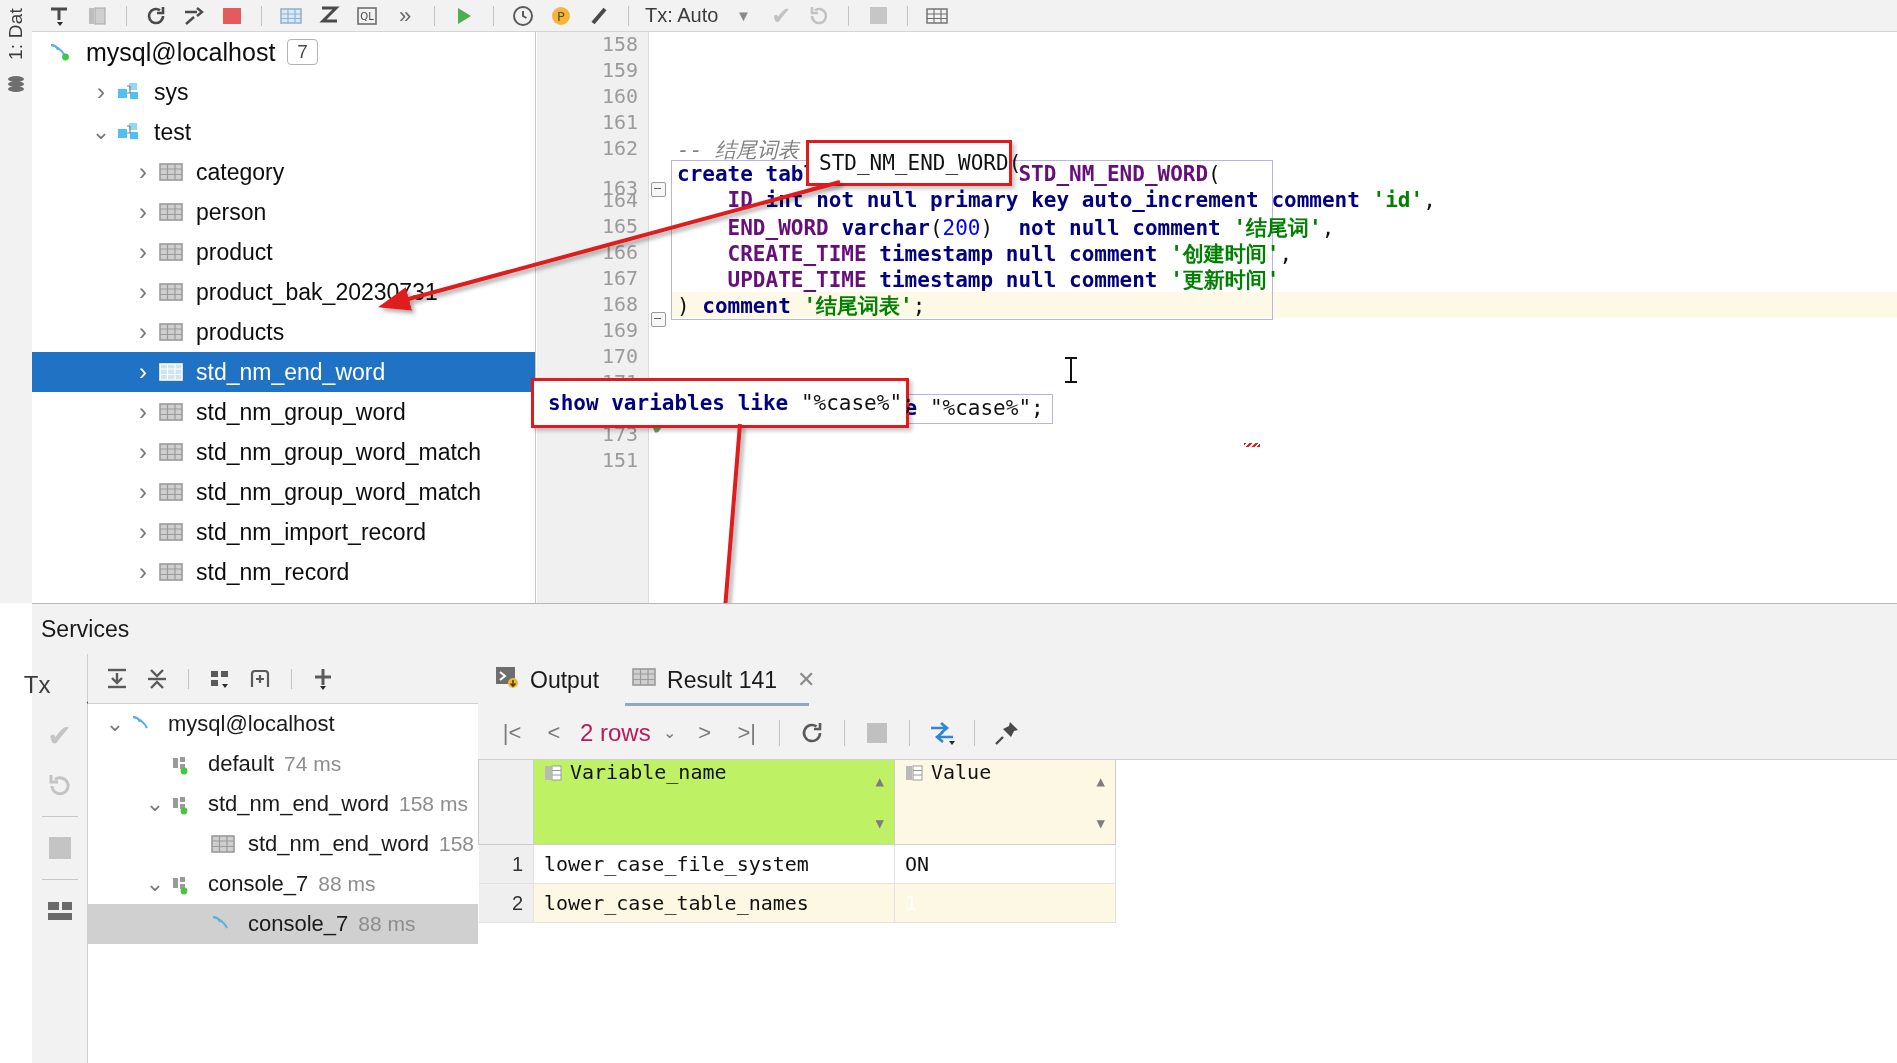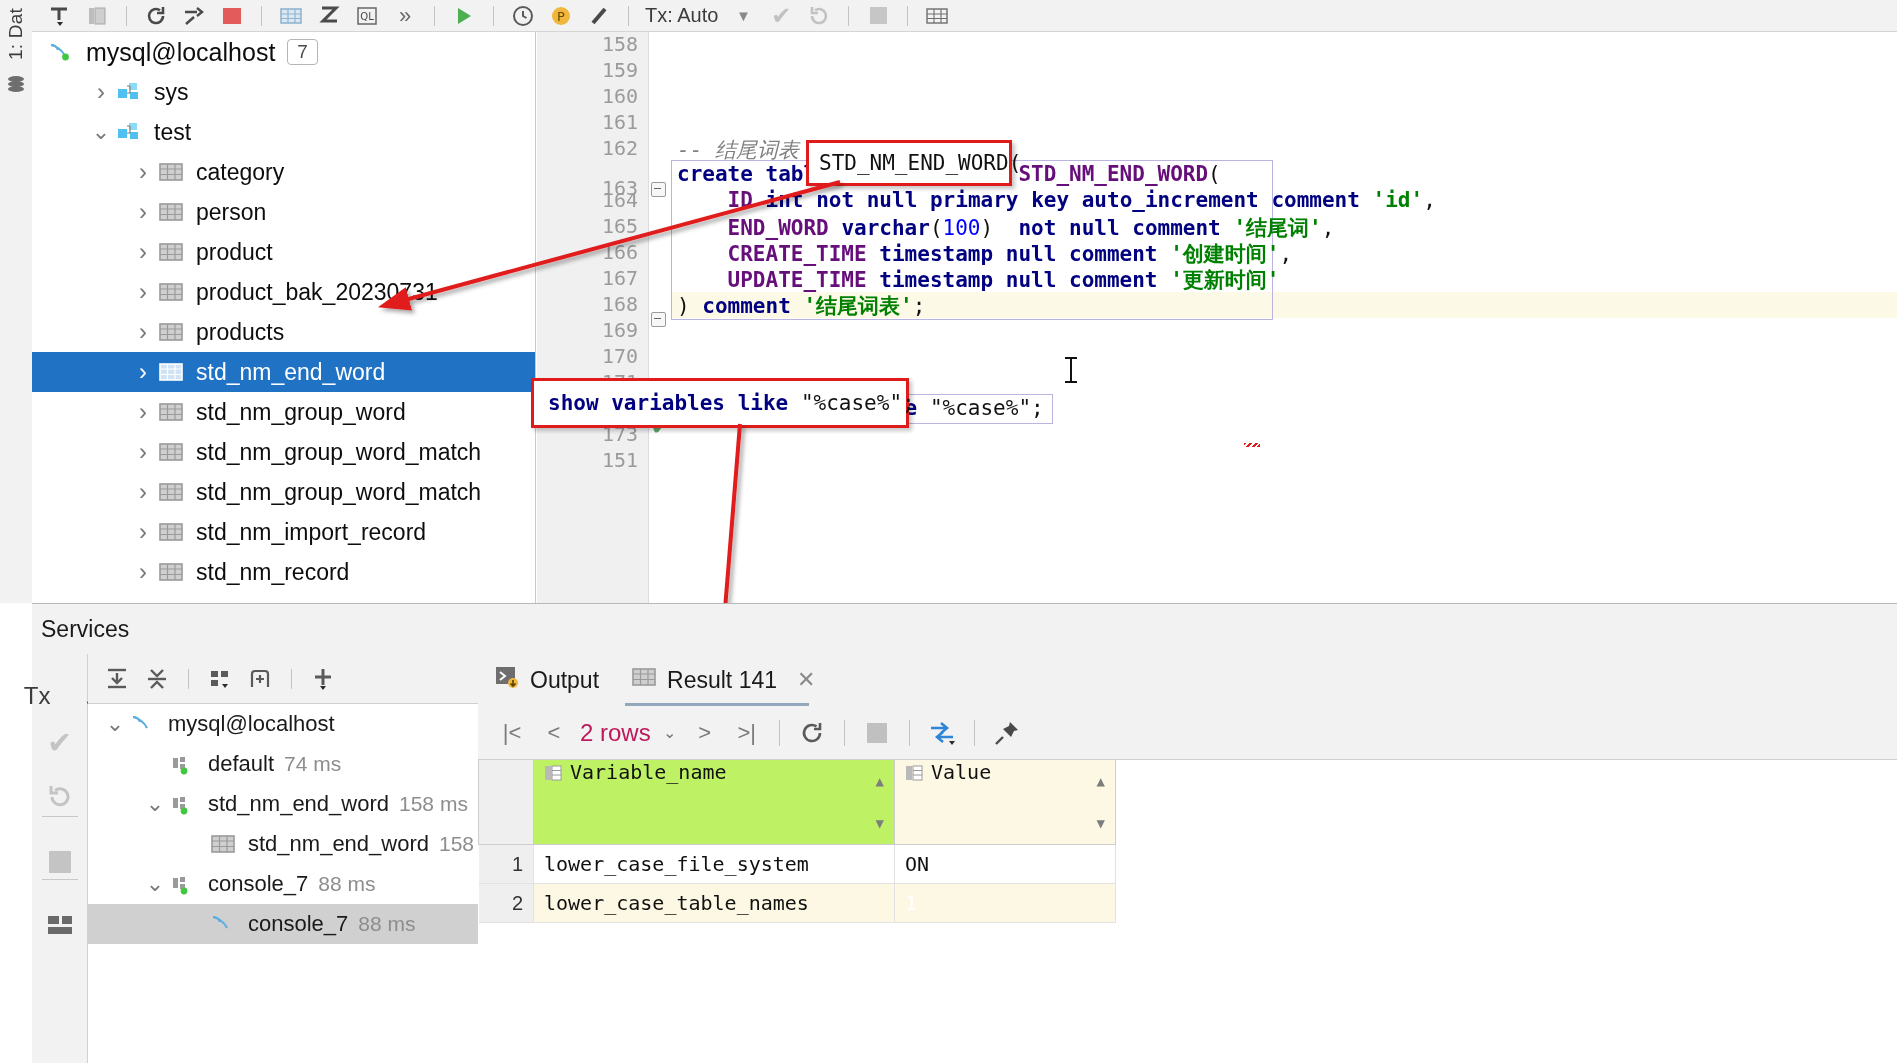--- a/index.html
+++ b/index.html
@@ -125,21 +125,21 @@
     position:absolute;left:9px;top:0;height:50px;display:flex;align-items:center;
     font-size:23px;color:#1a1a1a;
   }
   .svc-titlebar{position:absolute;left:0;top:0;right:0;height:50px;background:#f2f2f2;
     border-bottom:1px solid #d0d0d0;}
   .svc-rail{
     position:absolute;left:0;top:50px;width:56px;bottom:0;background:#f2f2f2;
     border-right:1px solid #d0d0d0;display:flex;flex-direction:column;align-items:center;
     padding-top:6px;box-sizing:border-box;
   }
-  .svc-rail .ri{width:44px;height:50px;display:flex;align-items:flex-end;justify-content:center;gap:34px;}
+  .svc-rail .ri{width:44px;height:50px;display:flex;align-items:center;justify-content:center;gap:34px;}
   .rail-div{width:36px;height:1px;background:#c8c8c8;margin:6px 0;}
   .svc-tree-tb{
     position:absolute;left:56px;top:50px;width:390px;height:50px;background:#f2f2f2;
     border-bottom:1px solid #d0d0d0;display:flex;align-items:center;gap:6px;padding-left:12px;
     box-sizing:border-box;
   }
   .svc-tree{
     position:absolute;left:56px;top:100px;width:390px;bottom:0;background:#ffffff;
     border-right:1px solid #c9c9c9;overflow:hidden;
   }
@@ -478,21 +478,21 @@
         <div class="ln" style="top: 26px;">159</div>
         <div class="ln" style="top: 52px;">160</div>
         <div class="ln" style="top: 78px;">161</div>
         <div class="ln" style="top: 104px;">162</div>
         <div class="cl" style="top: 104px;"><span class="cmt">-- 结尾词表</span></div>
         <div class="ln" style="top: 144px;">163</div>
         <div class="cl" style="top: 130px;"><span class="k">create</span> <span class="k">table</span> <span class="k">if</span> <span class="k">not</span> <span class="k">exists</span> <span class="id">STD_NM_END_WORD</span>(</div>
         <div class="ln" style="top: 156px;">164</div>
         <div class="cl" style="top: 156px;">    <span class="id">ID</span> <span class="k">int</span> <span class="k">not</span> <span class="k">null</span> <span class="k">primary</span> <span class="k">key</span> <span class="k">auto_increment</span> <span class="k">comment</span> <span class="str">'id'</span>,</div>
         <div class="ln" style="top: 182px;">165</div>
-        <div class="cl" style="top: 182px;">    <span class="id">END_WORD</span> <span class="k">varchar</span>(<span class="num">100</span>)  <span class="k">not</span> <span class="k">null</span> <span class="k">comment</span> <span class="str">'结尾词'</span>,</div>
+        <div class="cl" style="top: 182px;">    <span class="id">END_WORD</span> <span class="k">varchar</span>(<span class="num">200</span>)  <span class="k">not</span> <span class="k">null</span> <span class="k">comment</span> <span class="str">'结尾词'</span>,</div>
         <div class="ln" style="top: 208px;">166</div>
         <div class="cl" style="top: 208px;">    <span class="id">CREATE_TIME</span> <span class="k">timestamp</span> <span class="k">null</span> <span class="k">comment</span> <span class="str">'创建时间'</span>,</div>
         <div class="ln" style="top: 234px;">167</div>
         <div class="cl" style="top: 234px;">    <span class="id">UPDATE_TIME</span> <span class="k">timestamp</span> <span class="k">null</span> <span class="k">comment</span> <span class="str">'更新时间'</span></div>
         <div class="ln" style="top: 260px;">168</div>
         <div class="cl" style="top: 260px;">) <span class="k">comment</span> <span class="str">'结尾词表'</span>;</div>
         <div class="ln" style="top: 286px;">169</div>
         <div class="ln" style="top: 312px;">170</div>
         <div class="ln" style="top: 338px;">171</div>
         <div class="ln" style="top: 364px;">172</div>

